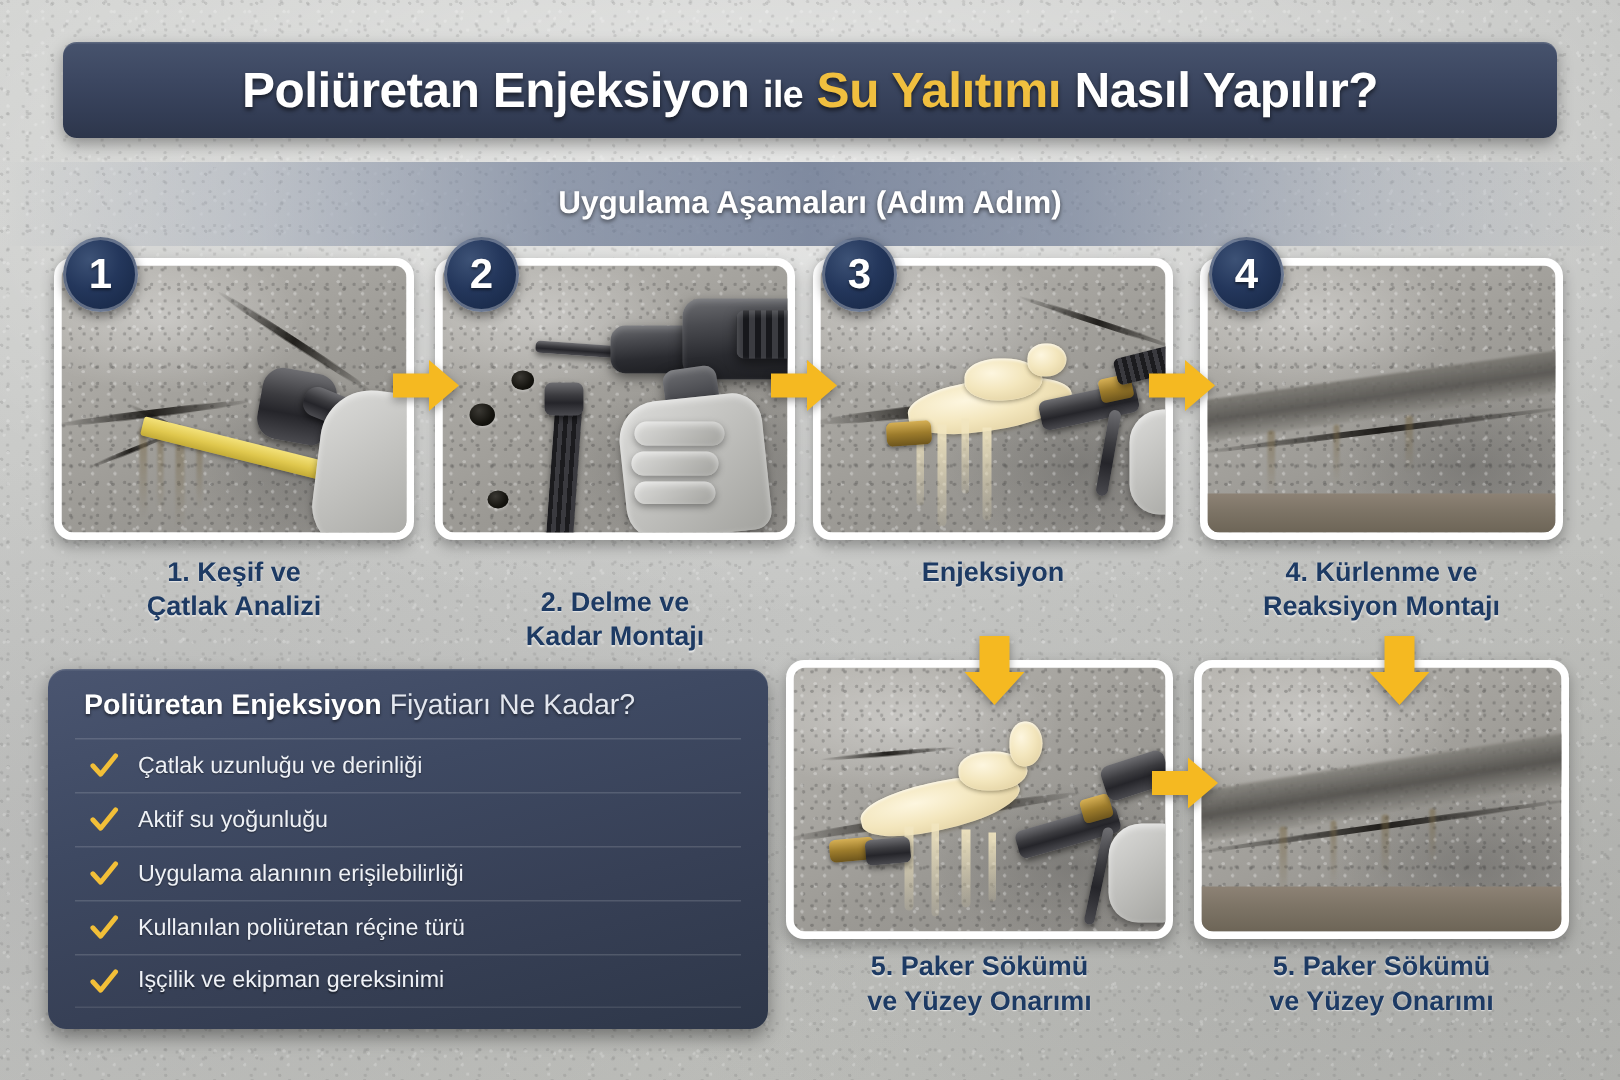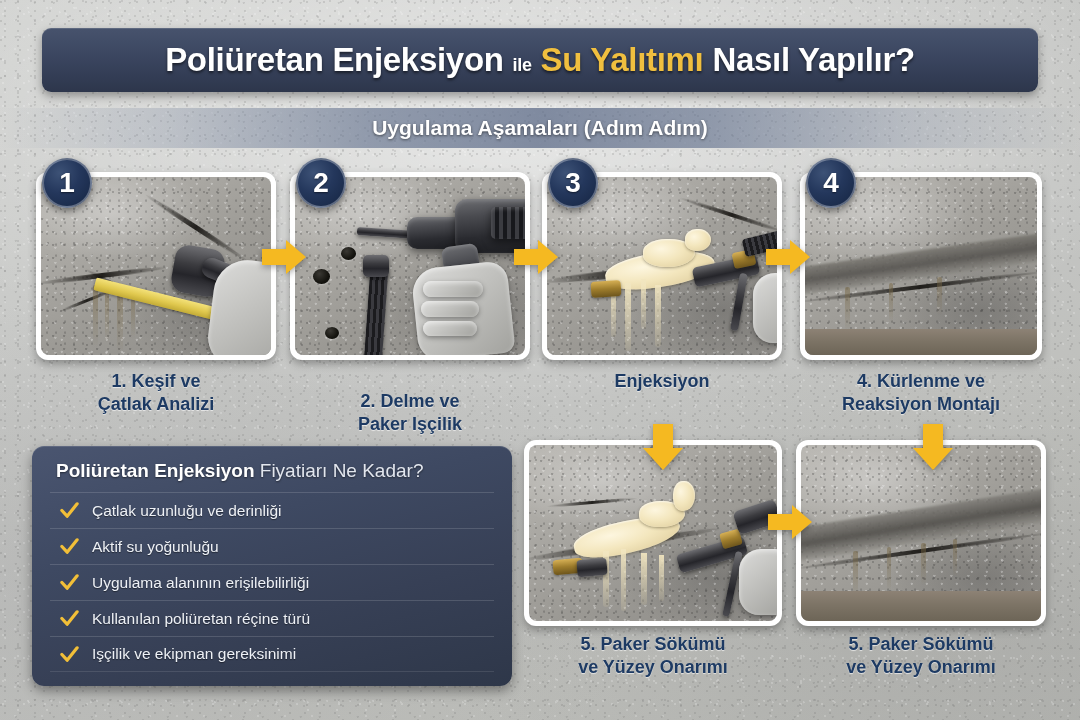--- a/index.html
+++ b/index.html
@@ -56,28 +56,28 @@
     display: flex; align-items: center; justify-content: center;
   }
   .title-text {
     font-size: 33px;
     font-weight: bold;
     color: #ffffff;
     letter-spacing: -0.3px;
     white-space: nowrap;
     text-shadow: 0 2px 3px rgba(0,0,0,.55);
   }
-  .title-text .small { font-size: 18px; text-align: center; }
+  .title-text .small { font-size: 25px; text-align: center; }
   .title-text .hl { color: #f0bf3f; }
 
   
   .subtitle-band {
     position: absolute;
     left: 0; top: 108px;
-    width: 1080px; height: 40px;
+    width: 1080px; height: 56px;
     background: linear-gradient(90deg,
         rgba(150,160,180,0) 0%,
         rgba(120,133,158,.30) 16%,
         rgba(96,111,140,.62) 34%,
         rgba(88,103,133,.72) 50%,
         rgba(96,111,140,.62) 66%,
         rgba(120,133,158,.30) 84%,
         rgba(150,160,180,0) 100%);
     display: flex; align-items: center; justify-content: center;
   }
@@ -325,21 +325,21 @@
       <div class="drill-body" style="left:150px; top:68px; width:36px; height:62px; border-radius:8px; transform:rotate(-8deg);"></div>
       <div class="glove" style="left:120px; top:88px; width:96px; height:92px; border-radius:26px 20px 12px 22px; transform:rotate(-6deg);"></div>
       <div class="glove" style="left:128px; top:104px; width:60px; height:16px; border-radius:9px;"></div>
       <div class="glove" style="left:126px; top:124px; width:58px; height:16px; border-radius:9px;"></div>
       <div class="glove" style="left:128px; top:144px; width:54px; height:15px; border-radius:9px;"></div>
     </div>
     <div class="badge" style="left:6px; top:-14px;">2</div>
   </div>
   <div class="caption" style="left:290px; top:370px; width:240px;margin-top:20px;">
     <div>2. Delme ve</div>
-    <div>Paker Işçilik</div>
+    <div>Kadar Montajı</div>
   </div>
 
   <svg class="arrow-right" style="left:514px; top:240px;" viewBox="0 0 44 34">
     <polygon points="0,9 24,9 24,0 44,17 24,34 24,25 0,25" fill="#f5b921"></polygon>
   </svg>
 
   <div class="card" style="left:542px; top:172px; width:240px; height:188px;">
     <div class="card-photo">
       <div class="concrete"></div>
       <div class="crack" style="left:-6px; top:92px; width:170px; height:8px; transform:rotate(-6deg);"></div>

